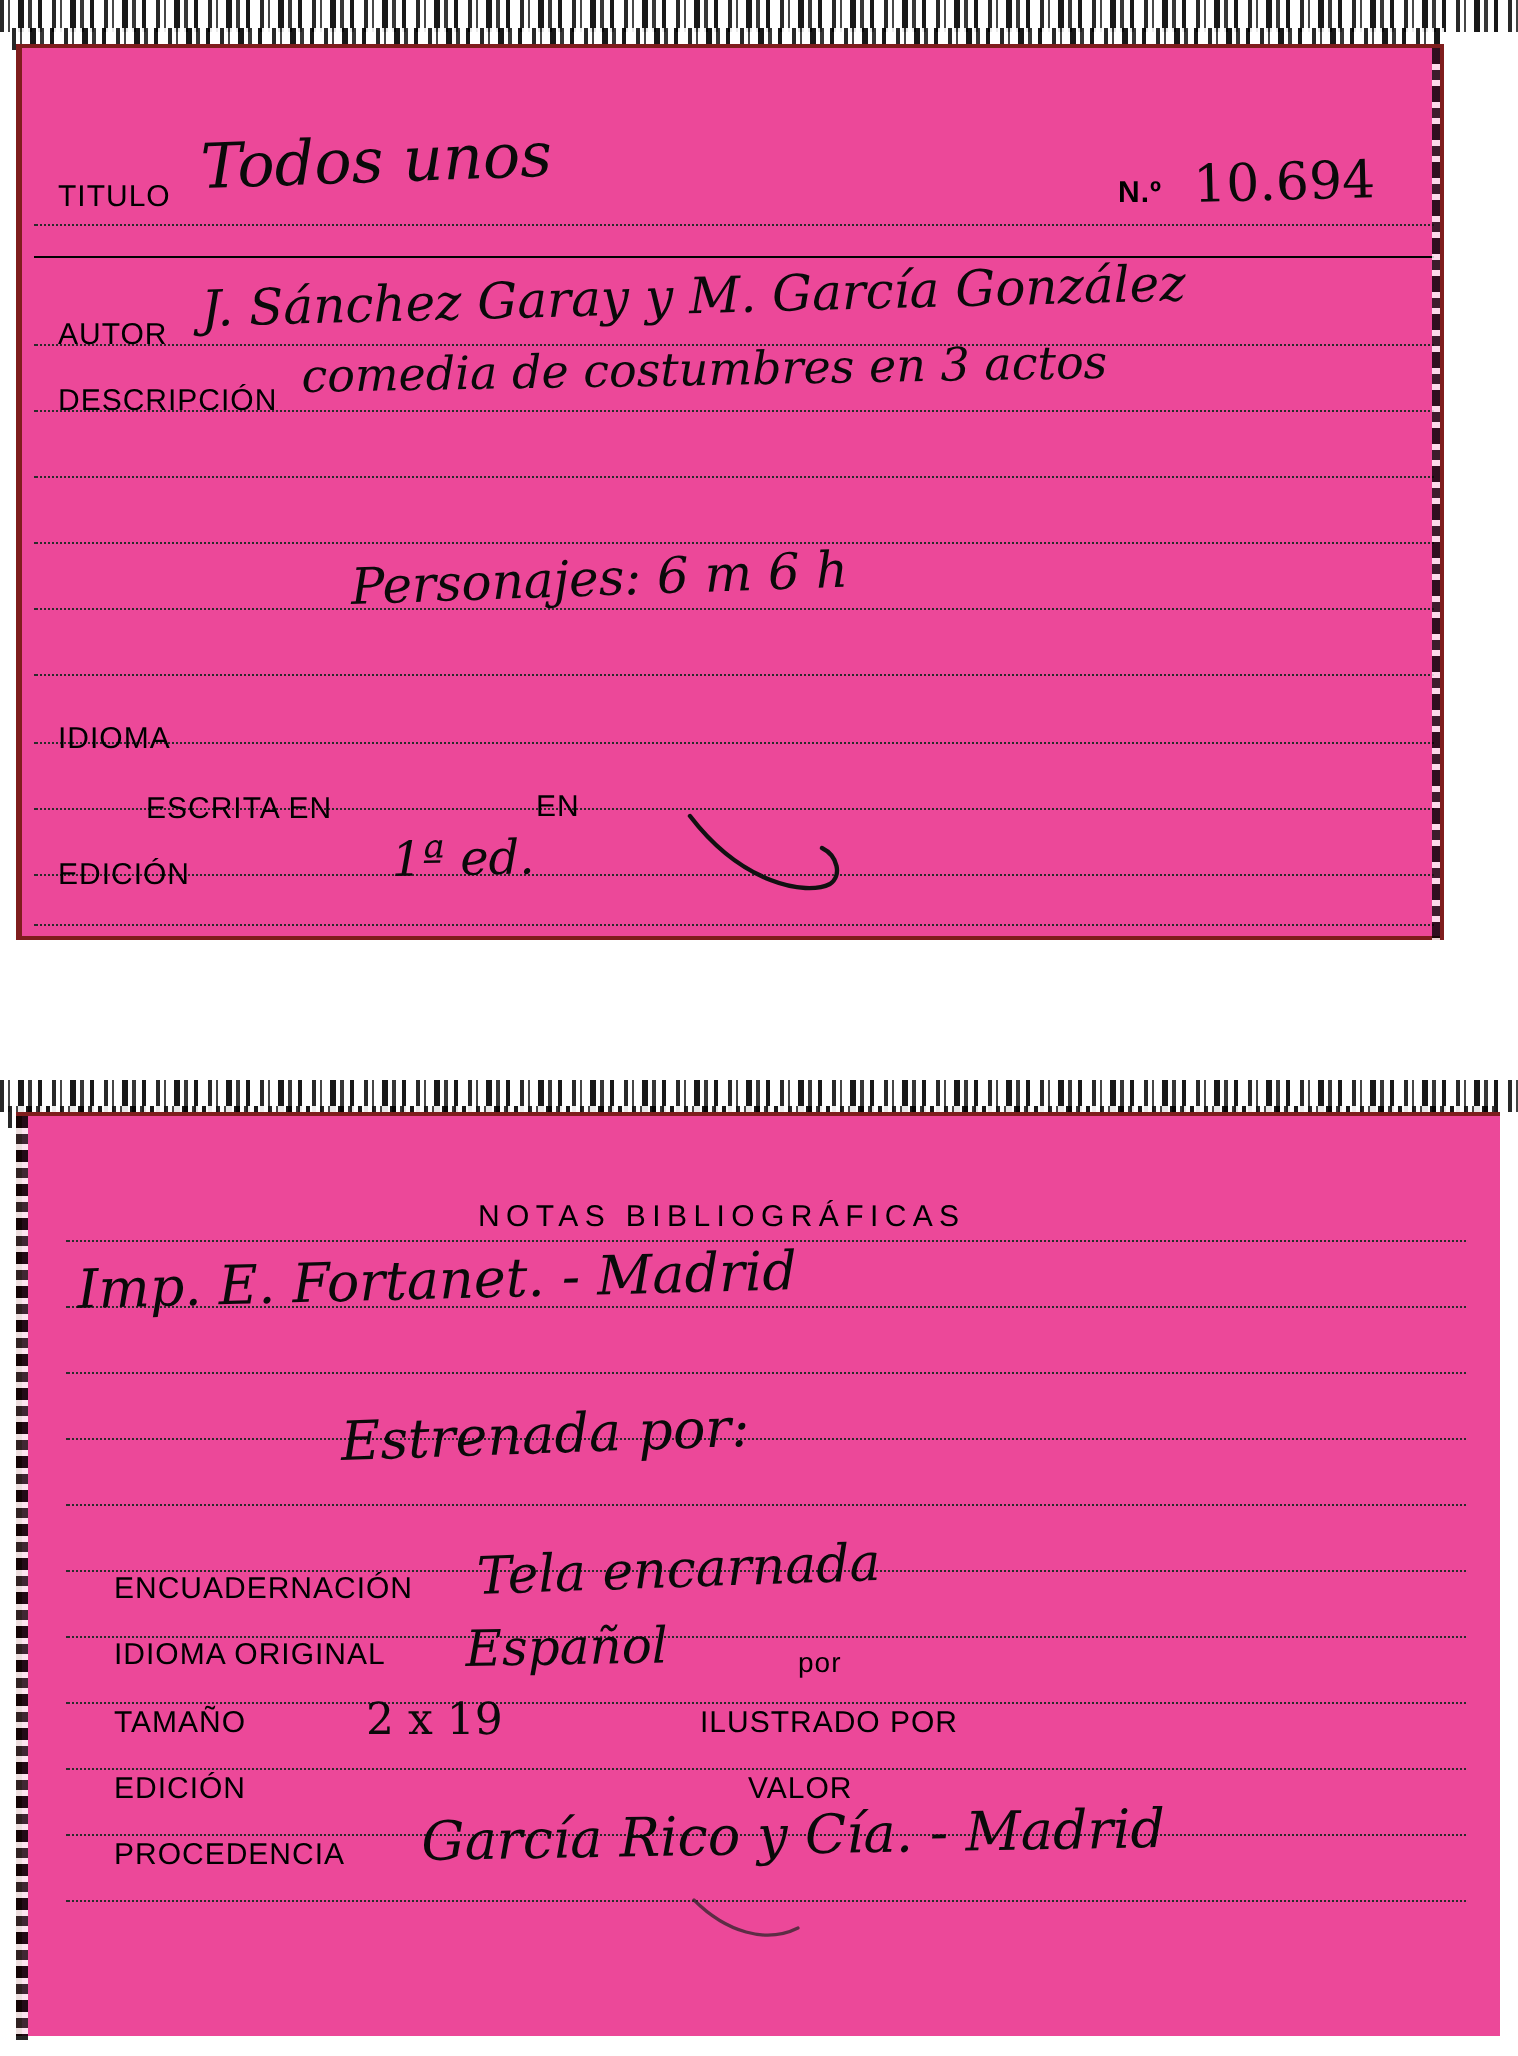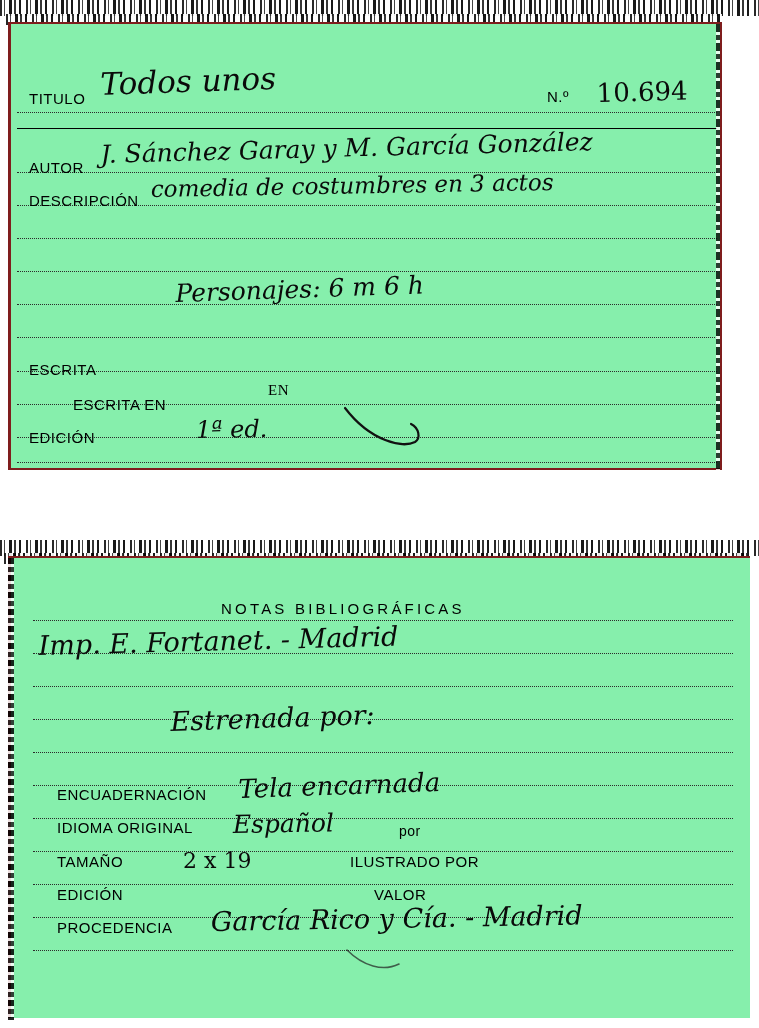--- a/index.html
+++ b/index.html
@@ -33,21 +33,21 @@
         rgba(0,0,0,.85) 0px, rgba(0,0,0,.85) 3px, rgba(255,255,255,0) 3px, rgba(255,255,255,0) 11px);
     opacity: .9;
   }
   .noise-band.thin { height: 11px; }
 
   
   .card {
     position: absolute;
     left: 8px;
     border: 4px solid #7f1d1d;
-    background: #86efac;
+    background: #ec4899;
     box-sizing: border-box;
   }
   #card-top {
     top: 22px;
     width: 714px;
     height: 448px;
     border-width: 2px 2px 2px 3px;
   }
   #card-bottom {
     top: 556px;
@@ -130,36 +130,36 @@
   <div class="rule" style="left:6px; top:347px; width:700px;"></div>
   <div class="rule" style="left:6px; top:380px; width:700px;"></div>
   <div class="rule" style="left:6px; top:413px; width:700px;"></div>
   <div class="rule" style="left:6px; top:438px; width:700px;"></div>
 
   <div class="edge-right" style="right:0px; top:0px; height:448px;"></div>
 
   <span class="label" style="left:18px; top:66px;">TITULO</span>
   <span class="hand" style="left:90px; top:42px; font-size:31px; transform:rotate(-2deg);">Todos unos</span>
 
-  <span class="label" style="left:536px; top:64px;">N.º</span>
+  <span class="label" style="left:548px; top:64px;font-weight:bold;">N.º</span>
   <span class="hand" style="left:586px; top:54px; font-size:26px; font-style:normal; transform:rotate(-1.5deg);">10.694</span>
 
   <span class="label" style="left:18px; top:135px;">AUTOR</span>
   <span class="hand" style="left:90px; top:116px; font-size:25px; transform:rotate(-1.5deg);">J. Sánchez Garay y M. García González</span>
 
   <span class="label" style="left:18px; top:168px;">DESCRIPCIÓN</span>
   <span class="hand" style="left:140px; top:152px; font-size:23px; transform:rotate(-1deg);">comedia de costumbres en 3 actos</span>
 
   <span class="hand" style="left:165px; top:255px; font-size:25px; transform:rotate(-2deg);">Personajes: 6 m 6 h</span>
 
-  <span class="label" style="left:18px; top:337px;">ESCRITA</span>
+  <span class="label" style="left:18px; top:337px;">IDIOMA</span>
   <span class="hand" style="left:130px; top:330px; font-size:22px;"></span>
 
   <span class="label" style="left:18px; top:372px;margin-left:44px;">ESCRITA EN</span>
-  <span class="label" style="left:257px; top:358px;font-family:Liberation Serif, serif;">EN</span>
+  <span class="label" style="left:257px; top:371px;">EN</span>
   <span class="hand" style="left:130px; top:366px; font-size:22px;"></span>
 
   <span class="label" style="left:18px; top:405px;">EDICIÓN</span>
   <span class="hand" style="left:185px; top:392px; font-size:24px; transform:rotate(-1deg);">1ª ed.</span>
 
   <svg style="position:absolute; left:330px; top:378px;" width="90" height="60" viewBox="0 0 90 60">
     <path d="M4,6 C30,40 62,46 74,40 C80,36 78,26 70,22" fill="none" stroke="#111" stroke-width="2.2" stroke-linecap="round"></path>
   </svg>
 </div>
 
@@ -174,21 +174,21 @@
   <div class="rule" style="left:22px; top:128px; width:700px;"></div>
   <div class="rule" style="left:22px; top:161px; width:700px;"></div>
   <div class="rule" style="left:22px; top:194px; width:700px;"></div>
   <div class="rule" style="left:22px; top:227px; width:700px;"></div>
   <div class="rule" style="left:22px; top:260px; width:700px;"></div>
   <div class="rule" style="left:22px; top:293px; width:700px;"></div>
   <div class="rule" style="left:22px; top:326px; width:700px;"></div>
   <div class="rule" style="left:22px; top:359px; width:700px;"></div>
   <div class="rule" style="left:22px; top:392px; width:700px;"></div>
 
-  <span class="section-title" style="left:210px; top:42px;">NOTAS BIBLIOGRÁFICAS</span>
+  <span class="section-title" style="left:228px; top:42px;">NOTAS BIBLIOGRÁFICAS</span>
 
   <span class="hand" style="left:28px; top:72px; font-size:27px; transform:rotate(-1.5deg);">Imp. E. Fortanet. - Madrid</span>
 
   <span class="hand" style="left:160px; top:148px; font-size:27px; transform:rotate(-2deg);">Estrenada por:</span>
 
   <span class="label" style="left:46px; top:228px;">ENCUADERNACIÓN</span>
   <span class="hand" style="left:228px; top:216px; font-size:26px; transform:rotate(-2deg);">Tela encarnada</span>
 
   <span class="label" style="left:46px; top:261px;">IDIOMA ORIGINAL</span>
   <span class="hand" style="left:222px; top:252px; font-size:25px; transform:rotate(-1deg);">Español</span>

